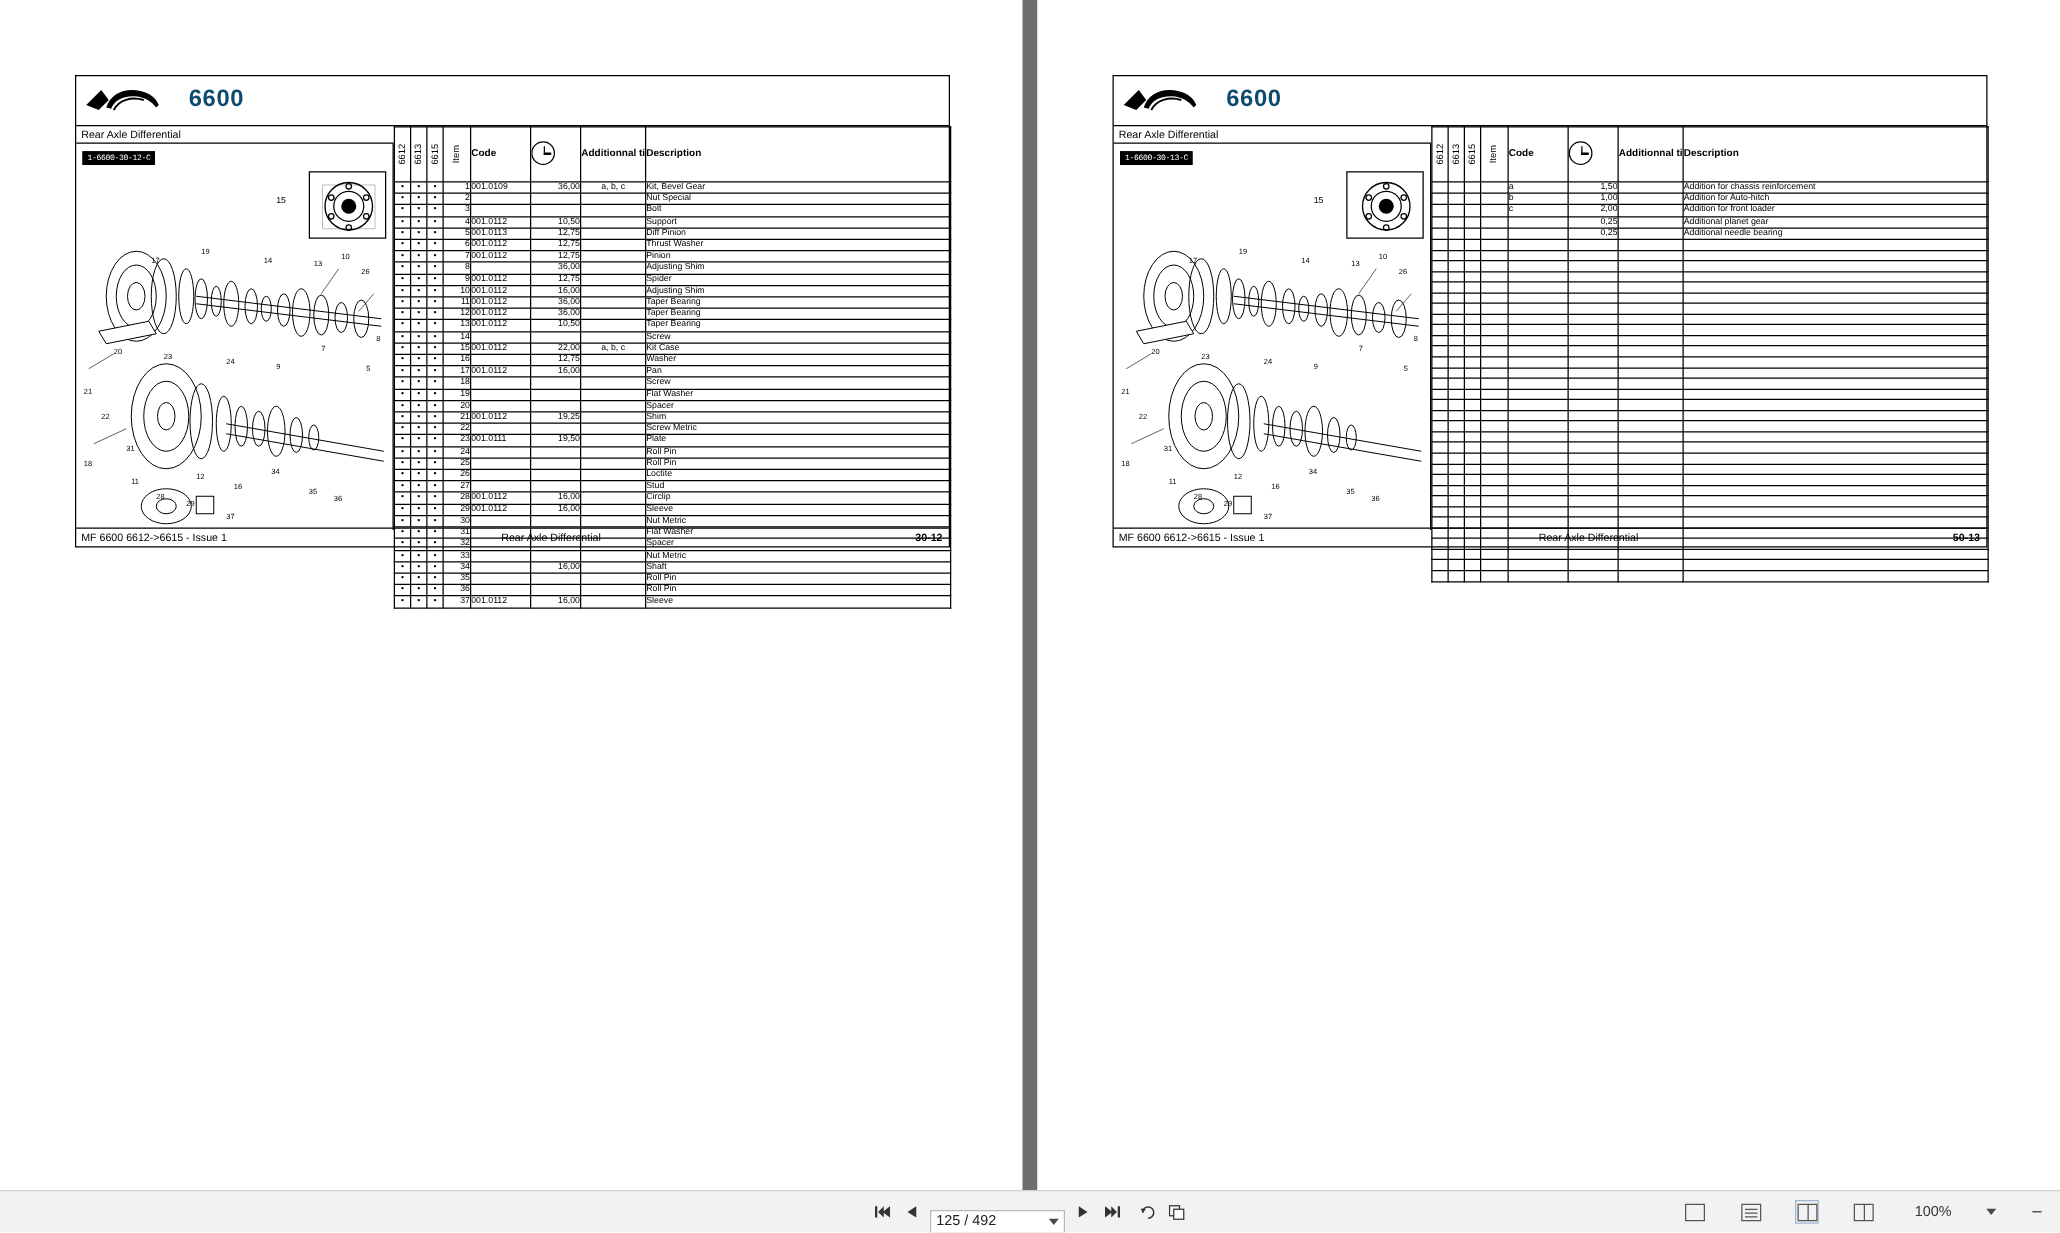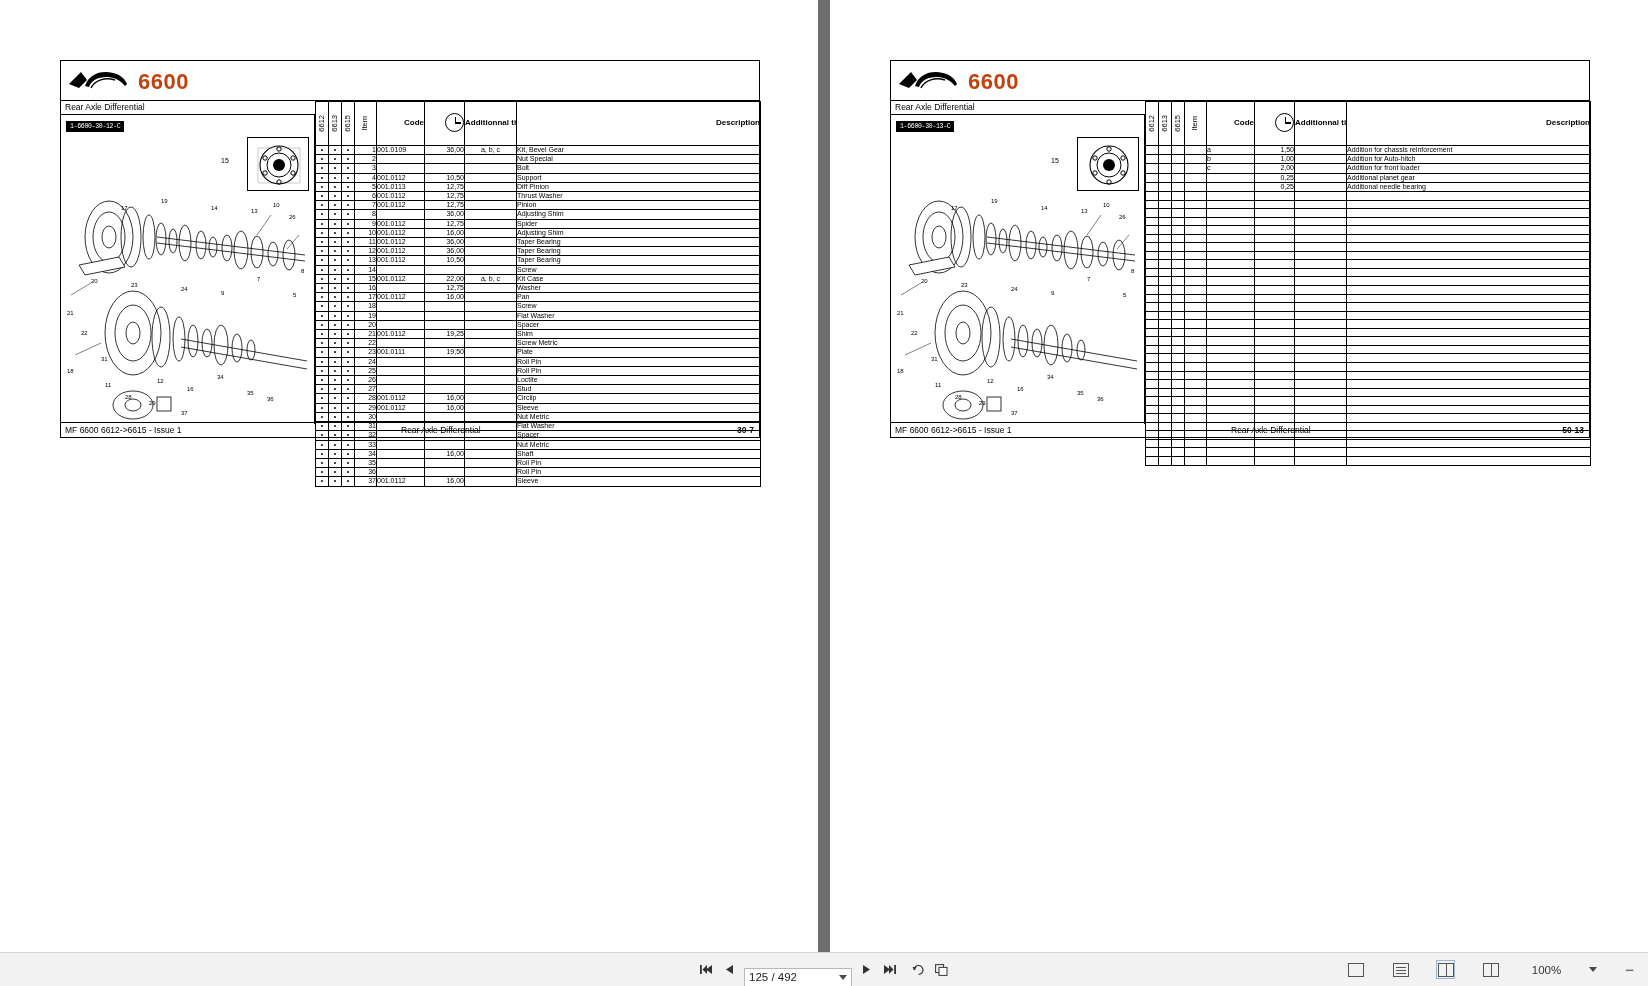--- a/index.html
+++ b/index.html
@@ -50,25 +50,25 @@
     height: 40px;
     border-bottom: 1.2px solid #000;
   }
   .brand-logo {
     position: absolute;
     left: 6px; top: 7px;
     width: 62px; height: 24px;
   }
   .model-title {
     position: absolute;
-    left: 77px; top: 8px;
-    font-size: 22px;
+    left: 90px; top: 8px;
+    font-size: 19px;
     font-weight: bold;
     letter-spacing: .5px;
-    color: #c2410c;
+    color: #0c4a6e;
   }
   
   .sub-row {
     position: absolute;
     left: 0; top: 40px;
     width: 254px;
     height: 14px;
     border-bottom: 1px solid #000;
   }
   .sub-row span {
@@ -137,21 +137,21 @@
     padding: 0;
     height: 8.55px;
     line-height: 8.2px;
     overflow: hidden;
     white-space: nowrap;
   }
   table.pt thead th {
     height: 44px;
     font-size: 8px;
     font-weight: bold;
-    text-align: right;
+    text-align: left;
     vertical-align: middle;
   }
   .vert {
     writing-mode: vertical-rl;
     transform: rotate(180deg);
     font-size: 7.5px;
     font-weight: normal;
     margin: 0 auto;
   }
   td.c { text-align: center; }
@@ -784,21 +784,21 @@
                 <td class="c"></td>
                 <td class="l">Sleeve</td>
               </tr>
             </tbody>
         </table>
       </div>
 
       <div class="sheet-footer">
         <span class="ft-left">MF 6600 6612-&gt;6615 - Issue 1</span>
         <span class="ft-center">Rear Axle Differential</span>
-        <span class="ft-right">30-7</span>
+        <span class="ft-right">30-12</span>
       </div>
     </div>
   </div>
 
   <div class="page-gap"></div>
 
   <div class="page-surface" id="page-right">
     <div class="sheet">
 
       <div class="sheet-header">

